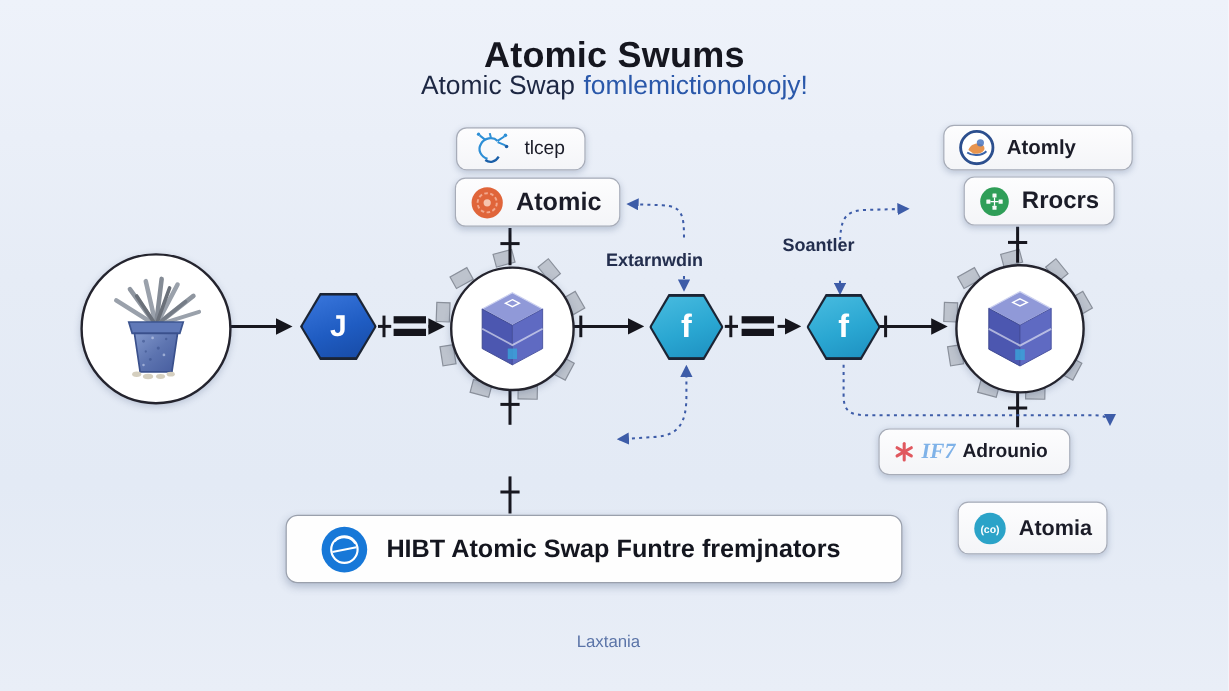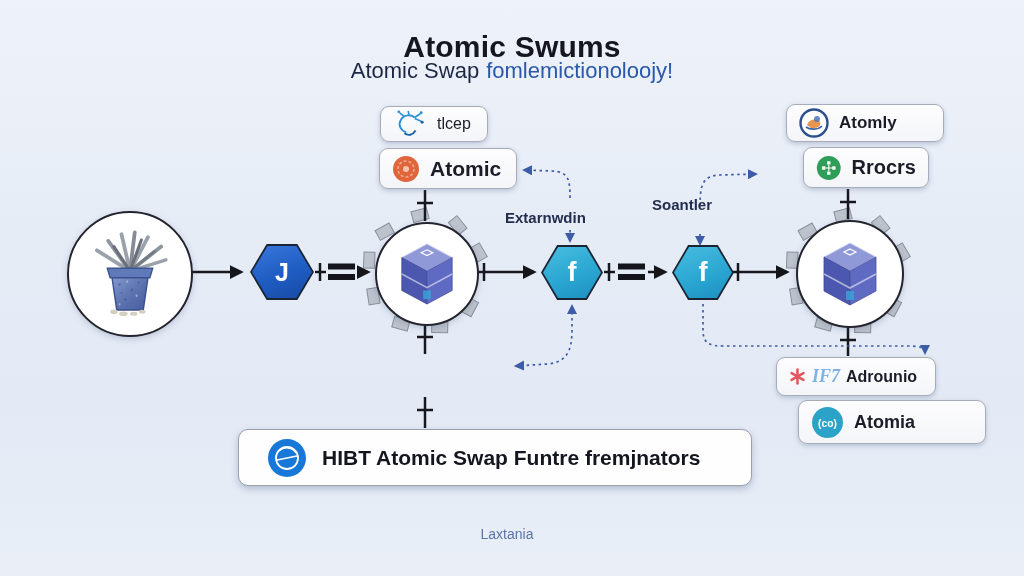--- a/index.html
+++ b/index.html
@@ -239,35 +239,35 @@
       </g>
       <path d="M15 11 L15 19 M11 15 L19 15" stroke="#ffffff" stroke-width="1.2"></path>
     </svg>
     <span class="lbl" style="font-size:20px;font-weight:700;">Rrocrs</span>
   </div>
 
   <div class="floatlbl" style="left:505px;top:209px;width:134px;">Extarnwdin</div>
   <div class="floatlbl" style="left:652px;top:196px;width:100px;">Soantler</div>
 
 
-  <div class="nbox" style="left:760px;top:357px;width:160px;height:39px;">
+  <div class="nbox" style="left:716px;top:357px;width:160px;height:39px;">
     <div class="if7row">
       <svg width="17" height="17" viewBox="0 0 16 16">
         <g stroke="#e0585f" stroke-width="2.4" stroke-linecap="round">
           <line x1="8" y1="1.5" x2="8" y2="14.5"></line>
           <line x1="2.4" y1="4.8" x2="13.6" y2="11.2"></line>
           <line x1="2.4" y1="11.2" x2="13.6" y2="4.8"></line>
         </g>
       </svg>
       <span class="if7pre">IF7</span>
       <span class="lbl" style="font-size:16px;font-weight:600;">Adrounio</span>
     </div>
   </div>
 
-  <div class="nbox" style="left:782px;top:400px;width:188px;height:44px;">
+  <div class="nbox" style="left:782px;top:418px;width:125px;height:44px;">
     <svg width="33" height="33" viewBox="0 0 32 32">
       <circle cx="16" cy="16" r="15" fill="#2ba3c8"></circle>
       <text x="16" y="20" text-anchor="middle" font-size="10" font-weight="bold" fill="#ffffff" font-family="Liberation Sans, sans-serif">(co)</text>
     </svg>
     <span class="lbl" style="font-size:18px;font-weight:700;">Atomia</span>
   </div>
 
   <div class="banner" style="left:218px;top:429px;width:514px;height:57px;margin-left:20px;">
     <svg width="40" height="40" viewBox="0 0 40 40">
       <circle cx="20" cy="20" r="19" fill="#1778d8"></circle>

